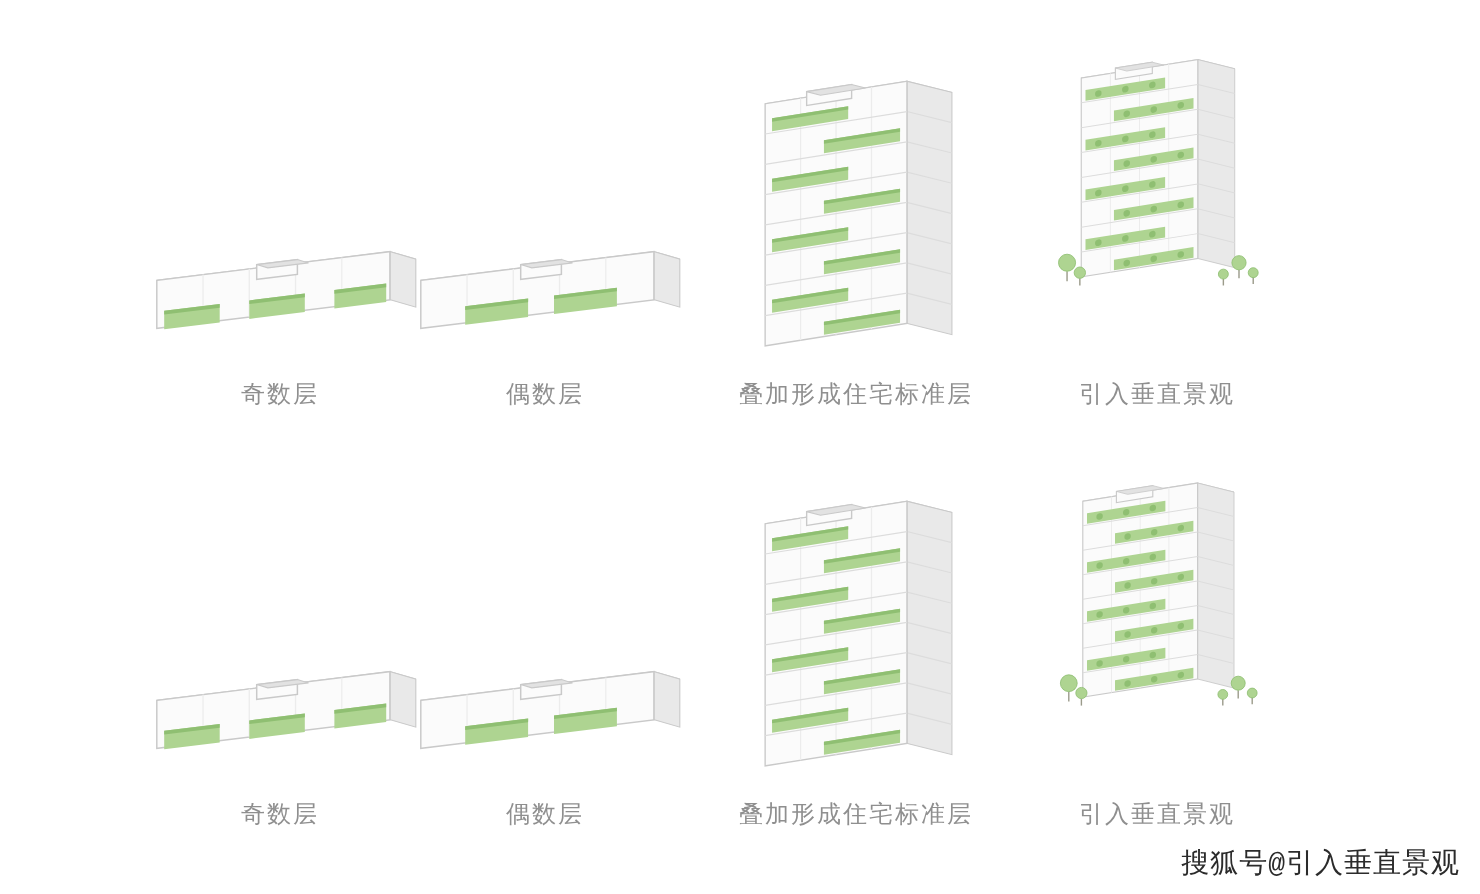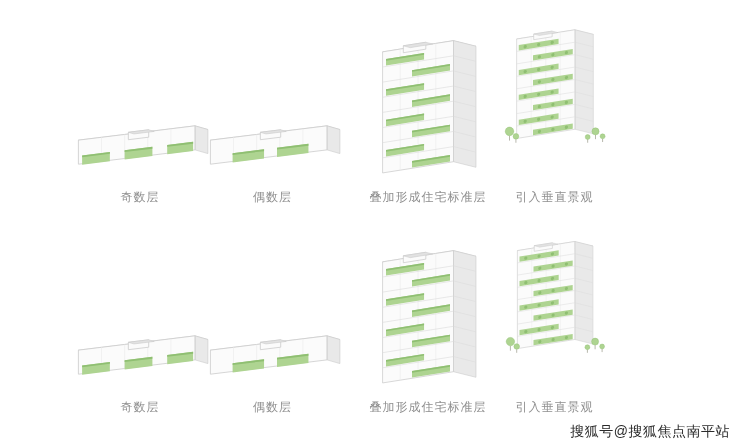--- a/index.html
+++ b/index.html
@@ -1,24 +1,24 @@
 <!DOCTYPE html>
 <html style="--c-background: #ffffff; --c-green: #aed491; --c-green_dark: #8fbf72; --c-face: #fbfbfb; --c-side: #e9e9e9; --c-top: #e2e2e2; --c-line: #c9c9c9; --c-line_light: #dcdcdc; --c-label: #8f8f8f; --c-watermark: #2b2b2b;"><head>
 <meta charset="utf-8">
 <style>
   html,body{margin:0;padding:0;background:#fff;}
   .canvas{position:relative;width:740px;height:447px;background:var(--c-background,#fff);
-          font-family:Liberation Sans, sans-serif;overflow:hidden;}
+          font-family:Liberation Mono, monospace;overflow:hidden;}
   .cell{position:absolute;display:flex;flex-direction:column;align-items:center;justify-content:flex-end;}
   .r1{top:12px;height:194px;}
   .r2{top:224px;height:192px;}
   .c1{left:60px;width:160px;}
   .c2{left:195px;width:155px;}
   .c3{left:348px;width:160px;}
-  .c4{left:472px;width:165px;gap:32px;}
+  .c4{left:496px;width:165px;gap:32px;}
   .label{margin-top:10px;font-size:12px;letter-spacing:1px;color:var(--c-label,#8f8f8f);white-space:nowrap;}
   .art{display:block;}
   .art-slab{height:74px;}
   .art-tower{height:160px;}
   .art-land{height:164px;}
   .watermark{position:absolute;right:10px;bottom:6px;font-size:14px;letter-spacing:.5px;
              color:var(--c-watermark,#2b2b2b);}
   
   .face{fill:var(--c-face,#fbfbfb);stroke:var(--c-line,#c9c9c9);stroke-width:.8;}
   .side{fill:var(--c-side,#e9e9e9);stroke:var(--c-line,#c9c9c9);stroke-width:.6;}
@@ -252,14 +252,14 @@
       </svg>
     <div class="label">叠加形成住宅标准层</div>
   </div>
   <div class="cell r2 c4">
     <svg class="art art-land" viewBox="0 0 150 190">
         <use href="#sym-tower-land"></use>
       </svg>
     <div class="label">引入垂直景观</div>
   </div>
 
-  <div class="watermark">搜狐号@搜狐焦点南平站</div>
+  <div class="watermark">搜狐号@引入垂直景观</div>
 </div>
 
 </body></html>

